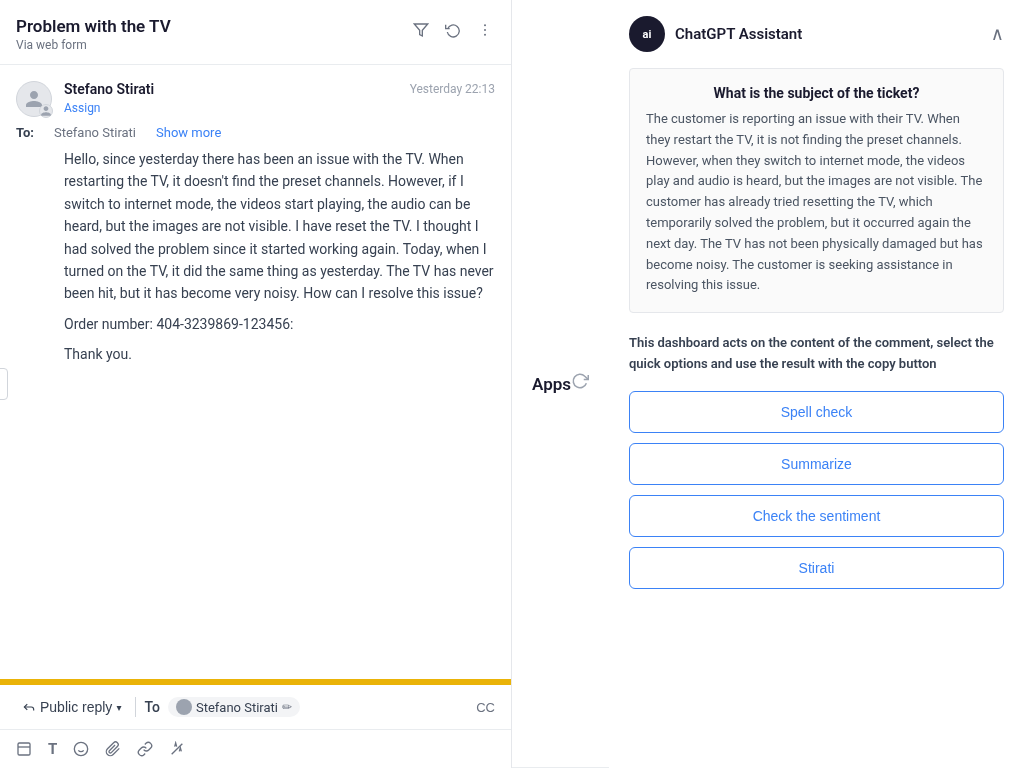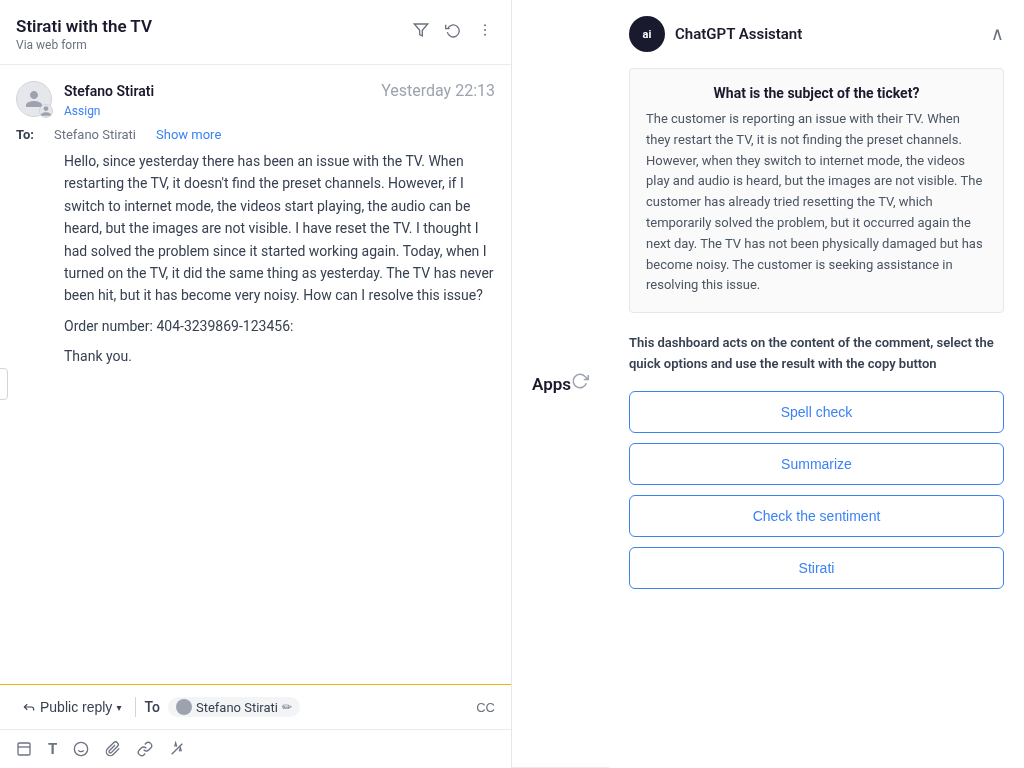--- a/index.html
+++ b/index.html
@@ -142,21 +142,21 @@
       justify-content: space-between;
     }
 
     .sender-name {
       font-weight: 600;
       font-size: 14px;
       color: #1a1a2e;
     }
 
     .message-time {
-      font-size: 16px;
+      font-size: 12px;
       color: #9ca3af;
     }
 
     .assign-link {
       font-size: 12px;
       color: #3b82f6;
       text-decoration: none;
       cursor: pointer;
     }
 
@@ -185,21 +185,21 @@
       line-height: 1.6;
       padding-left: 48px;
     }
 
     .message-body p {
       margin-bottom: 8px;
     }
 
     
     .reply-bar {
-      border-top: 1px solid #eab308;
+      border-top: 6px solid #eab308;
       padding: 10px 16px;
       display: flex;
       align-items: center;
       gap: 8px;
       background: #fff;
     }
 
     .reply-type-btn {
       display: flex;
       align-items: center;
@@ -400,21 +400,21 @@
       text-align: center;
     }
   </style>
 </head>
 <body>
 
 <div class="left-panel">
 
   <div class="left-header">
     <div class="left-header-title-area">
-      <h1>Stirati with the TV</h1>
+      <h1>Problem with the TV</h1>
       <p>Via web form</p>
     </div>
     <div class="left-header-actions">
       <button class="icon-btn">
         <svg width="16" height="16" viewBox="0 0 24 24" fill="none" stroke="currentColor" stroke-width="2">
           <polygon points="22 3 2 3 10 12.46 10 19 14 21 14 12.46 22 3"></polygon>
         </svg>
       </button>
       <button class="icon-btn">
         <svg width="16" height="16" viewBox="0 0 24 24" fill="none" stroke="currentColor" stroke-width="2">

